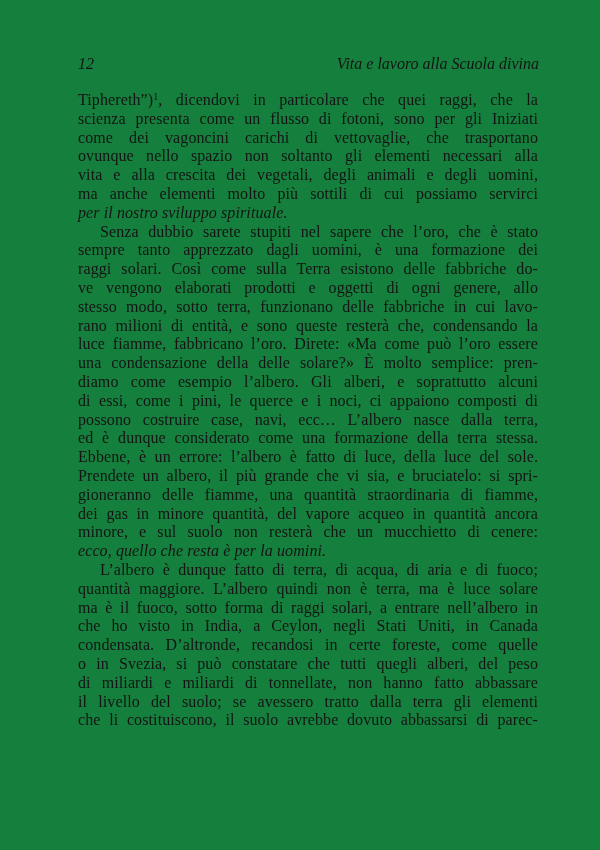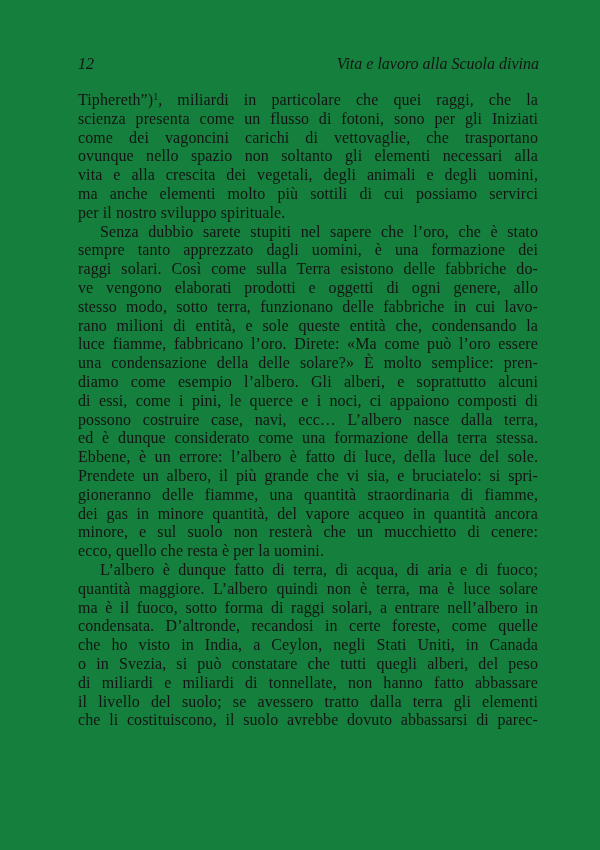--- a/index.html
+++ b/index.html
@@ -35,20 +35,21 @@
   }
   .ln {
     text-align: justify;
     text-align-last: justify;
     height: 18.8px;
     overflow: visible;
     white-space: normal;
   }
   .ln.end {
     text-align-last: left;
+    font-style: italic;
   }
   .ln.ind {
     text-indent: 22px;
   }
   .it { }
   sup.fn {
     font-size: 10px;
     line-height: 0;
     vertical-align: 5px;
   }
@@ -57,49 +58,49 @@
 <body>
 
 <div class="page">
 
   <div class="running-header">
     <span>12</span>
     <span>Vita e lavoro alla Scuola divina</span>
   </div>
 
   <div class="page-body">
-    <div class="ln"><span class="it">Tiphereth</span><span>”)</span><sup class="fn">1</sup><span>, miliardi in particolare che quei raggi, che la</span></div>
+    <div class="ln"><span class="it">Tiphereth</span><span>”)</span><sup class="fn">1</sup><span>, dicendovi in particolare che quei raggi, che la</span></div>
     <div class="ln">scienza presenta come un flusso di fotoni, sono per gli Iniziati</div>
     <div class="ln">come dei vagoncini carichi di vettovaglie, che trasportano</div>
     <div class="ln">ovunque nello spazio non soltanto gli elementi necessari alla</div>
     <div class="ln">vita e alla crescita dei vegetali, degli animali e degli uomini,</div>
     <div class="ln">ma anche elementi molto più sottili di cui possiamo servirci</div>
     <div class="ln end">per il nostro sviluppo spirituale.</div>
     <div class="ln ind">Senza dubbio sarete stupiti nel sapere che l’oro, che è stato</div>
     <div class="ln">sempre tanto apprezzato dagli uomini, è una formazione dei</div>
     <div class="ln">raggi solari. Così come sulla Terra esistono delle fabbriche do-</div>
     <div class="ln">ve vengono elaborati prodotti e oggetti di ogni genere, allo</div>
     <div class="ln">stesso modo, sotto terra, funzionano delle fabbriche in cui lavo-</div>
-    <div class="ln">rano milioni di entità, e sole queste entità che, condensando la</div>
+    <div class="ln">rano milioni di entità, e sono queste resterà che, condensando la</div>
     <div class="ln">luce fiamme, fabbricano l’oro. Direte: «Ma come può l’oro essere</div>
     <div class="ln">una condensazione della delle solare?» È molto semplice: pren-</div>
     <div class="ln">diamo come esempio l’albero. Gli alberi, e soprattutto alcuni</div>
     <div class="ln">di essi, come i pini, le querce e i noci, ci appaiono composti di</div>
     <div class="ln">possono costruire case, navi, ecc… L’albero nasce dalla terra,</div>
     <div class="ln">ed è dunque considerato come una formazione della terra stessa.</div>
     <div class="ln">Ebbene, è un errore: l’albero è fatto di luce, della luce del sole.</div>
     <div class="ln">Prendete un albero, il più grande che vi sia, e bruciatelo: si spri-</div>
     <div class="ln">gioneranno delle fiamme, una quantità straordinaria di fiamme,</div>
     <div class="ln">dei gas in minore quantità, del vapore acqueo in quantità ancora</div>
     <div class="ln">minore, e sul suolo non resterà che un mucchietto di cenere:</div>
     <div class="ln end">ecco, quello che resta è per la uomini.</div>
     <div class="ln ind">L’albero è dunque fatto di terra, di acqua, di aria e di fuoco;</div>
     <div class="ln">quantità maggiore. L’albero quindi non è terra, ma è luce solare</div>
     <div class="ln">ma è il fuoco, sotto forma di raggi solari, a entrare nell’albero in</div>
+    <div class="ln">che ho visto in India, a Ceylon, negli Stati Uniti, in Canada</div>
     <div class="ln">condensata. D’altronde, recandosi in certe foreste, come quelle</div>
-    <div class="ln">che ho visto in India, a Ceylon, negli Stati Uniti, in Canada</div>
     <div class="ln">o in Svezia, si può constatare che tutti quegli alberi, del peso</div>
     <div class="ln">di miliardi e miliardi di tonnellate, non hanno fatto abbassare</div>
     <div class="ln">il livello del suolo; se avessero tratto dalla terra gli elementi</div>
     <div class="ln">che li costituiscono, il suolo avrebbe dovuto abbassarsi di parec-</div>
   </div>
 
 </div>
 
 </body></html>

